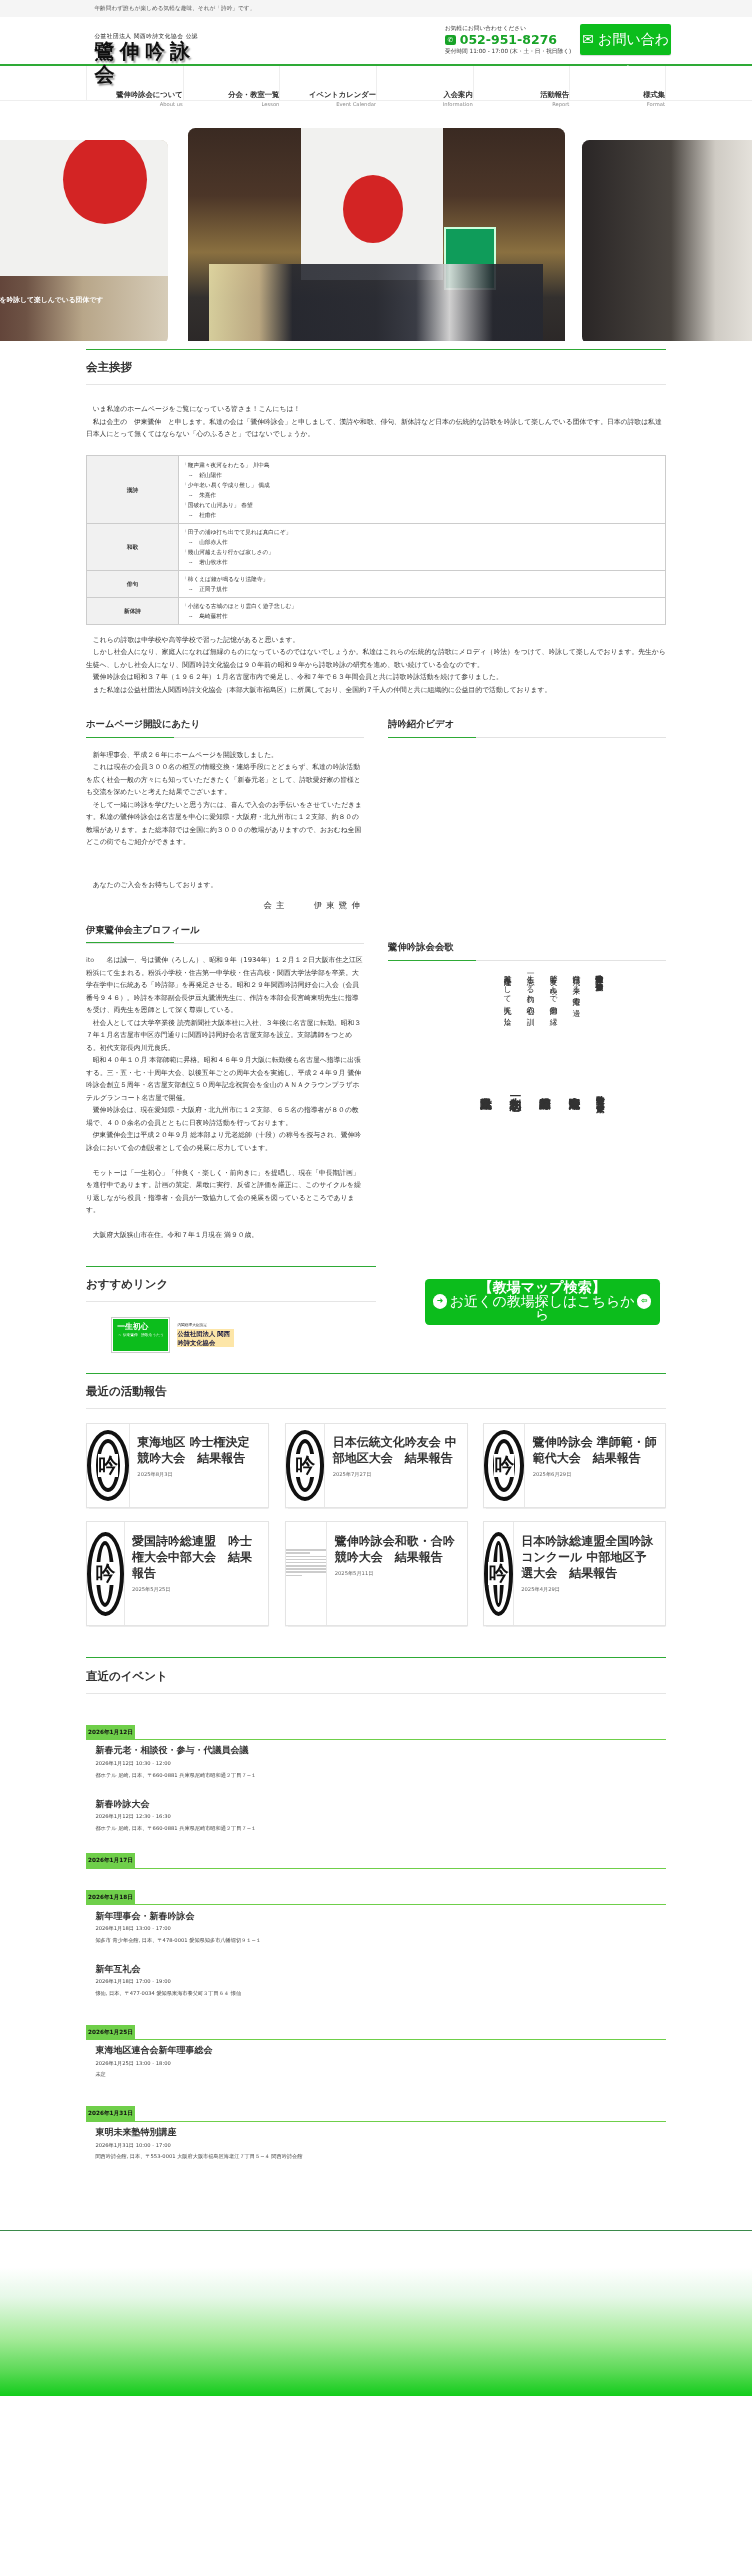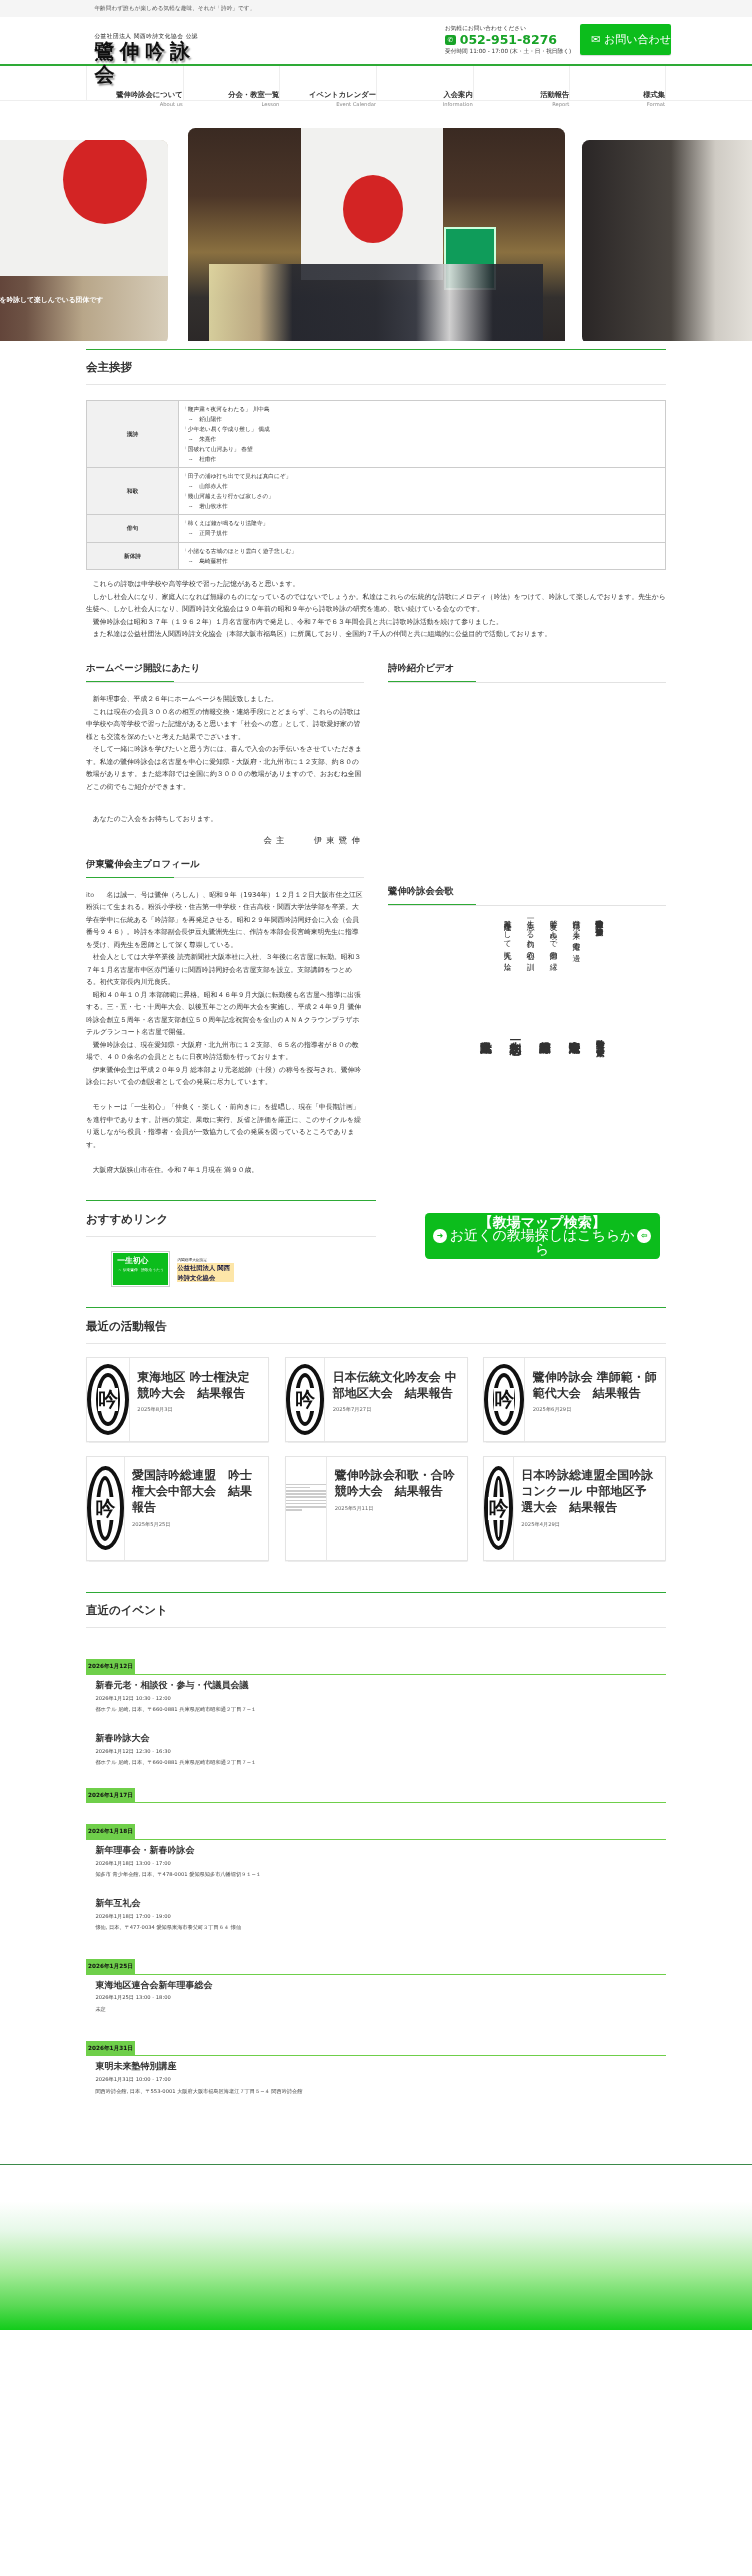--- a/index.html
+++ b/index.html
@@ -8,21 +8,21 @@
 .wrap{width:580px;margin:0 auto;position:relative}
 .header{height:47px;position:relative}
 .logo{position:absolute;left:8.4px;top:15px;width:120px}
 .logo-sub{font-family:"DejaVu Serif",serif;font-size:5.7px;letter-spacing:0.5px;color:#111;line-height:8.4px}
 .logo-main{font-family:"DejaVu Serif",serif;font-size:20px;font-weight:bold;letter-spacing:5.2px;color:#111;line-height:23px;text-shadow:1.6px 1.6px 1.6px #999}
 .contact{position:absolute;left:359px;top:7.3px}
 .contact-lead{font-size:5.7px;color:#333;line-height:8.4px}
 .phone{font-size:12.5px;font-weight:bold;color:#17a327;line-height:15.7px;display:flex;align-items:center}
 .phone-icon{display:inline-block;width:10.5px;height:10.5px;background:#17a327;border-radius:2.1px;color:#fff;font-size:6.8px;text-align:center;line-height:10.5px;margin-right:4.2px}
 .hours{font-size:5.7px;color:#333;line-height:7.3px}
-.inq-btn{position:absolute;left:494px;top:7.3px;width:91px;height:31px;background:#0cbd1c;border-radius:2.1px;color:#fff;font-size:11px;text-align:right;line-height:31px;box-shadow:0 1px 1px rgba(0,0,0,.15)}
+.inq-btn{position:absolute;left:494px;top:7.3px;width:91px;height:31px;background:#0cbd1c;border-radius:2.1px;color:#fff;font-size:14px;text-align:center;line-height:31px;box-shadow:0 1px 1px rgba(0,0,0,.15)}
 .nav{border-top:2.1px solid #2eaa36;background:#fff;height:37px;border-bottom:0.5px solid #eee}
 .nav ul{list-style:none;display:flex;width:580px;margin:0 auto}
 .nav li{width:97px;height:34px;text-align:right;border-left:0.5px solid #eee;padding-top:23px}
 .nav li:last-child{border-right:0.5px solid #eee}
 .nav .jp{font-size:7.3px;font-weight:bold;color:#333;line-height:11.5px}
 .nav .en{font-size:5.2px;color:#888;line-height:8.4px}
 .hero{height:240px;position:relative;overflow:hidden;margin-top:0}
 .slide{position:absolute;border-radius:7.3px;overflow:hidden}
 .slide-left{left:-21px;top:39px;width:189px;height:204px;background:linear-gradient(90deg,#5a3a32 0%,#6e5345 25%,#b8a689 55%,#d6ccb8 100%)}
 .slide-center{left:188px;top:27px;width:377px;height:226px;background:linear-gradient(180deg,#3a2a22 0%,#4c3628 30%,#8a7040 55%,#33302e 75%,#2a2626 100%)}
@@ -146,20 +146,24 @@
     <div class="sun" style="left:155px;top:47px;width:60px;height:68px"></div>
     <div style="position:absolute;left:256px;top:99px;width:52px;height:63px;background:#0f9c5a;border:2.1px solid #cfd"></div>
     <div style="position:absolute;left:21px;top:136px;width:334px;height:90px;background:linear-gradient(90deg,#e8dfa8 0%,#c9b48a 15%,#262830 25%,#2a2c34 50%,#3b3e48 62%,#e2e2e2 72%,#262830 85%,#262830 100%);opacity:.9"></div>
   </div>
   <div class="slide slide-right"></div>
 </div>
 
 <div class="section">
   <div class="h2-rule"></div>
   <h2 class="h2">会主挨拶</h2>
+  <div style="padding-top:18px">
+    <p class="p indent">いま私達のホームページをご覧になっている皆さま！こんにちは！</p>
+    <p class="p indent">私は会主の　伊東鷺伸　と申します。私達の会は「鷺伸吟詠会」と申しまして、漢詩や和歌、俳句、新体詩など日本の伝統的な詩歌を吟詠して楽しんでいる団体です。日本の詩歌は私達日本人にとって無くてはならない「心のふるさと」ではないでしょうか。</p>
+  </div>
   <table class="poems">
     <tbody>
         <tr>
           <td class="cat">漢詩</td>
           <td>
             <div>「鞭声粛々夜河をわたる」 川中島</div>
             <div>　～　頼山陽作</div>
             <div>「少年老い易く学成り難し」 偶成</div>
             <div>　～　朱熹作</div>
             <div>「国破れて山河あり」 春望</div>
@@ -195,23 +199,23 @@
   <p class="p indent">しかし社会人になり、家庭人になれば無縁のものになっているのではないでしょうか。私達はこれらの伝統的な詩歌にメロディ（吟法）をつけて、吟詠して楽しんでおります。先生から生徒へ、しかし社会人になり、関西吟詩文化協会は９０年前の昭和９年から詩歌吟詠の研究を進め、歌い続けている会なのです。</p>
   <p class="p indent">鷺伸吟詠会は昭和３７年（１９６２年）１月名古屋市内で発足し、令和７年で６３年間会員と共に詩歌吟詠活動を続けて参りました。</p>
   <p class="p indent">また私達は公益社団法人関西吟詩文化協会（本部大阪市福島区）に所属しており、全国約７千人の仲間と共に組織的に公益目的で活動しております。</p>
 </div>
 
 <div class="section twocol" style="margin-top:12.5px">
   <div class="col">
     <h3 class="h3">ホームページ開設にあたり</h3>
     <div style="padding-top:10.5px">
       <p class="p indent">新年理事会、平成２６年にホームページを開設致しました。</p>
-      <p class="p indent">これは現在の会員３００名の相互の情報交換・連絡手段にとどまらず、これらの詩歌は中学校や高等学校で習った記憶があると思います「社会への窓」として、詩歌愛好家の皆様とも交流を深めたいと考えた結果でございます。</p>
+      <p class="p indent">これは現在の会員３００名の相互の情報交換・連絡手段にとどまらず、私達の吟詠活動を広く社会一般の方々にも知っていただきたく「新春元老」として、詩歌愛好家の皆様とも交流を深めたいと考えた結果でございます。</p>
       <p class="p indent">そして一緒に吟詠を学びたいと思う方には、喜んで入会のお手伝いをさせていただきます。私達の鷺伸吟詠会は名古屋を中心に愛知県・大阪府・北九州市に１２支部、約８０の教場があります。また総本部では全国に約３０００の教場がありますので、おおむね全国どこの街でもご紹介ができます。</p>
-      <p class="p indent" style="margin-top:20px">あなたのご入会をお待ちしております。</p>
+      <p class="p indent" style="margin-top:30px">あなたのご入会をお待ちしております。</p>
       <div class="sign">会主　　伊東鷺伸</div>
     </div>
     <h3 class="h3" style="margin-top:1px">伊東鷺伸会主プロフィール</h3>
     <div style="padding-top:10.5px">
       <p class="p"><span style="font-size:6.3px;color:#555;margin-right:12.5px">ito</span><span>名は誠一、号は鷺伸（ろしん）、昭和９年（1934年）１２月１２日大阪市住之江区粉浜にて生まれる。粉浜小学校・住吉第一中学校・住吉高校・関西大学法学部を卒業。大学在学中に伝統ある「吟詩部」を再発足させる。昭和２９年関西吟詩同好会に入会（会員番号９４６）。吟詩を本部副会長伊豆丸鷺洲先生に、作詩を本部会長宮崎東明先生に指導を受け、両先生を恩師として深く尊崇している。</span></p>
       <p class="p indent">社会人としては大学卒業後 読売新聞社大阪本社に入社、３年後に名古屋に転勤。昭和３７年１月名古屋市中区赤門通りに関西吟詩同好会名古屋支部を設立。支部講師をつとめる。初代支部長内川元良氏。</p>
       <p class="p indent">昭和４０年１０月 本部師範に昇格。昭和４６年９月大阪に転勤後も名古屋へ指導に出張する。三・五・七・十周年大会、以後五年ごとの周年大会を実施し、平成２４年９月 鷺伸吟詠会創立５周年・名古屋支部創立５０周年記念祝賀会を金山のＡＮＡクラウンプラザホテルグランコート名古屋で開催。</p>
       <p class="p indent">鷺伸吟詠会は、現在愛知県・大阪府・北九州市に１２支部、６５名の指導者が８０の教場で、４００余名の会員とともに日夜吟詩活動を行っております。</p>
       <p class="p indent">伊東鷺伸会主は平成２０年９月 総本部より元老総帥（十段）の称号を授与され、鷺伸吟詠会において会の創設者として会の発展に尽力しています。</p>
       <p class="p indent" style="margin-top:12.5px">モットーは「一生初心」「仲良く・楽しく・前向きに」を提唱し、現在「中長期計画」を進行中であります。計画の策定、果敢に実行、反省と評価を厳正に、このサイクルを繰り返しながら役員・指導者・会員が一致協力して会の発展を図っているところであります。</p>

